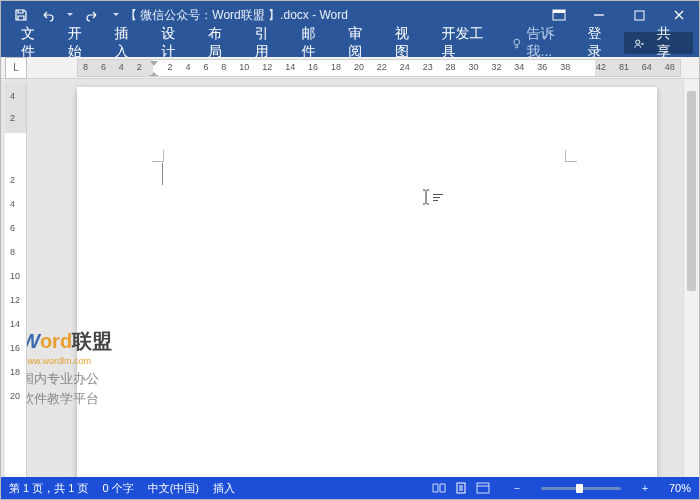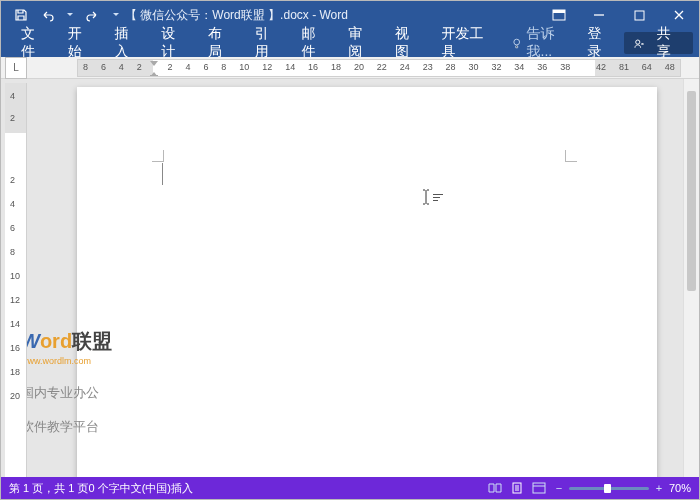--- a/index.html
+++ b/index.html
@@ -35,24 +35,24 @@
 .ibeam{position:absolute;top:102px;left:345px;font-size:15px;color:#333;display:flex;align-items:center;gap:3px}
 .ibeam-lines{display:flex;flex-direction:column;gap:2px}
 .ibeam-lines div{width:10px;height:1px;background:#555}
 .cursor-line{position:absolute;left:85px;top:76px;width:1px;height:22px;background:#888}
 .watermark{position:absolute;left:-56px;top:240px;font-size:12px;line-height:1.4}
 .wm-logo{font-size:20px;font-weight:bold}
 .wm-logo .w{color:#3968b0;font-style:italic}
 .wm-logo .ord{color:#e8a030}
 .wm-logo .lm{color:#444}
 .wm-url{font-size:9px;color:#e8a030}
-.wm-txt{color:#888;font-size:13px;margin-top:16px}
+.wm-txt{color:#888;font-size:13px;margin-top:2px}
 .v-scroll{width:16px;background:#f1f1f1;border-left:1px solid #dedede;position:relative}
 .v-thumb{position:absolute;top:12px;left:3px;right:3px;height:200px;background:#c8c8c8;border-radius:2px}
-.statusbar{position:absolute;bottom:0;left:0;right:0;height:22px;background:#6d28d9;color:#fff;display:flex;align-items:center;font-size:11px;padding:0 8px;}
+.statusbar{position:absolute;bottom:0;left:0;right:0;height:22px;background:#1d4ed8;color:#fff;display:flex;align-items:center;font-size:11px;padding:0 8px;gap:14px}
 .statusbar .spacer{flex:1}
 .viewbtns{display:flex;gap:2px;align-items:center}
 .viewbtn{width:20px;height:16px;display:flex;align-items:center;justify-content:center;color:#cfe0f5}
 .viewbtn.active{color:#fff}
 .zoom-slider{width:80px;height:3px;background:#6b8bbf;position:relative;border-radius:2px}
 .zoom-thumb{position:absolute;left:35px;top:-3px;width:7px;height:9px;background:#fff;border-radius:1px}
 svg{display:block}
 .chev{width:18px;display:flex;align-items:center;justify-content:center;color:#cfe0f5}
 </style>
 </head>

